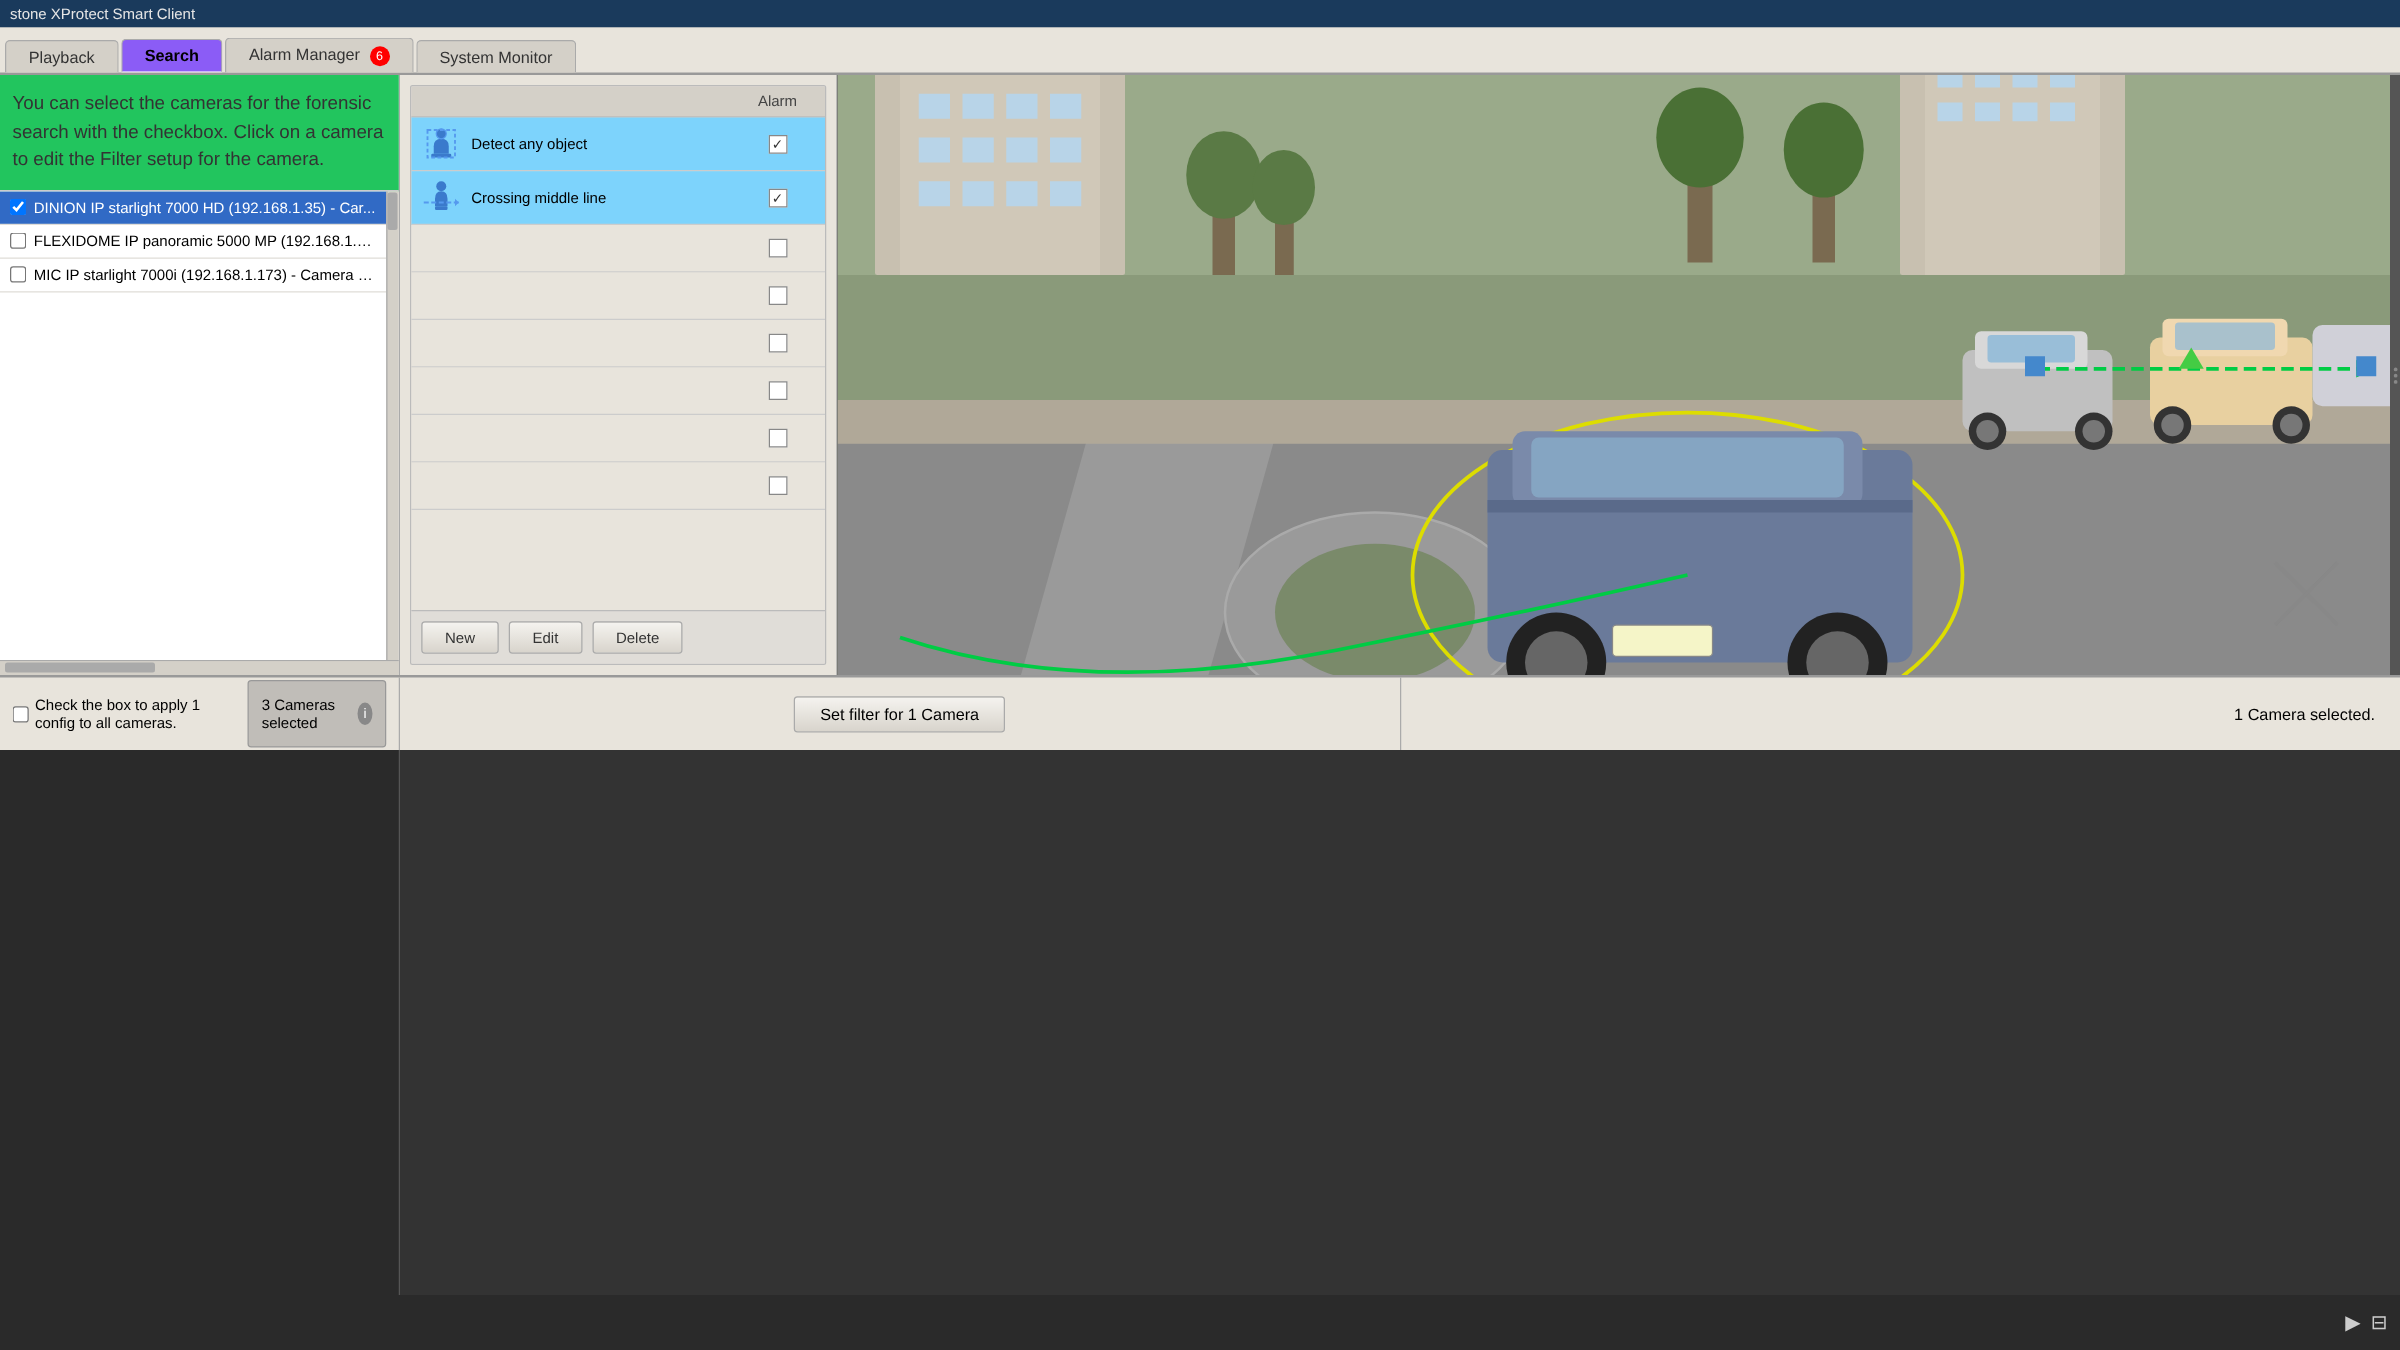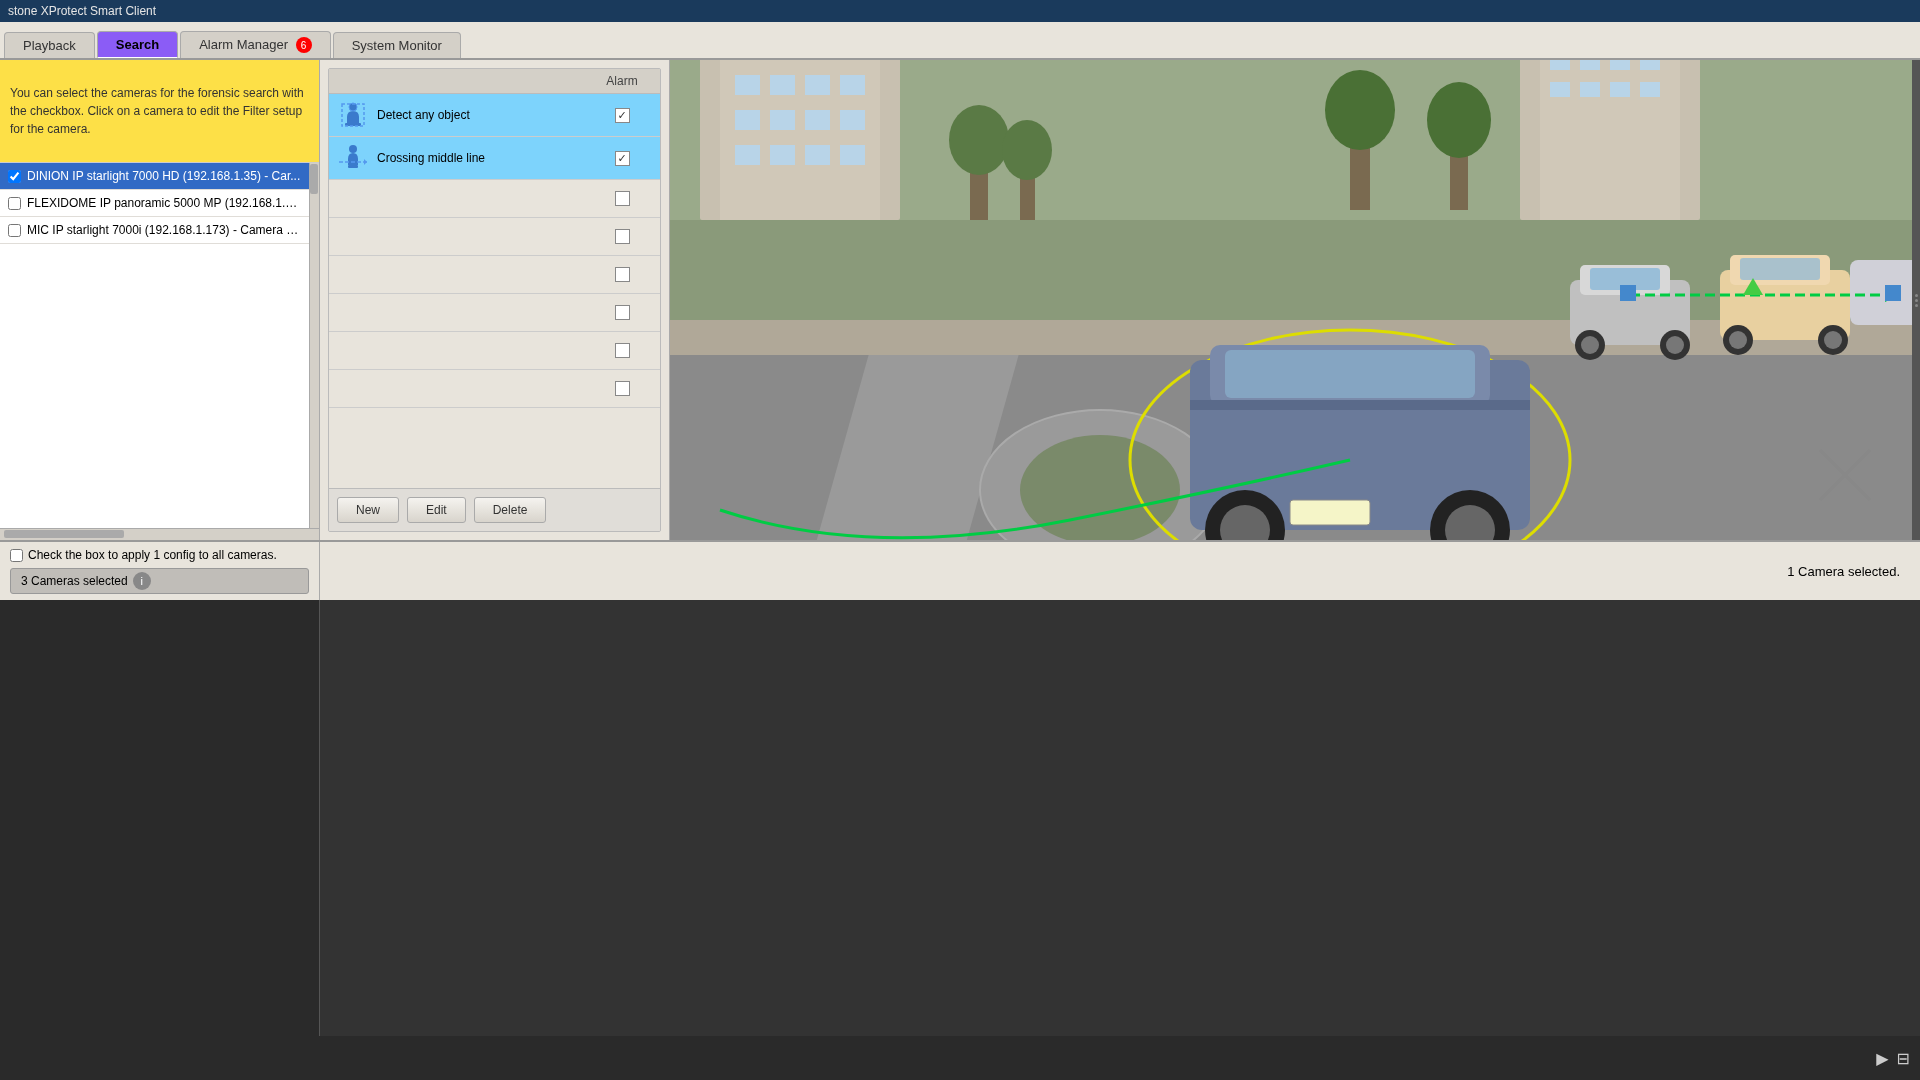--- a/index.html
+++ b/index.html
@@ -61,24 +61,24 @@
     }
     .left-panel {
       width: 320px;
       background: #f0ede8;
       border-right: 1px solid #aaa;
       display: flex;
       flex-direction: column;
       flex-shrink: 0;
     }
     .instruction-text {
-      padding: 24px 10px;
-      font-size: 12px;
+      padding: 12px 10px;
+      font-size: 15px;
       color: #333;
-      background: #fde047;
+      background: #22c55e;
       border-bottom: 1px solid #ccc;
       line-height: 1.5;
     }
     .camera-list {
       flex: 1;
       overflow-y: auto;
       background: #fff;
     }
     .camera-item {
       display: flex;
@@ -345,21 +345,21 @@
     }
     .bottom-status-bar {
       background: #e8e4dc;
       border-top: 2px solid #999;
       height: 60px;
       display: flex;
     }
     .bottom-left-section {
       width: 320px;
       display: flex;
-      flex-direction: column;
+      flex-direction: row;
       justify-content: center;
       padding: 2px 10px;
       border-right: 1px solid #aaa;
       gap: 6px;
     }
     .bottom-middle-section {
       flex: 1;
       display: flex;
       align-items: center;
       justify-content: center;
@@ -639,20 +639,23 @@
     <div class="bottom-left-section">
       <div class="apply-config-label">
         <input type="checkbox" style="">
         <span>Check the box to apply 1 config to all cameras.</span>
       </div>
       <div class="cameras-selected-badge">
         <span>3 Cameras selected</span>
         <div class="info-icon">i</div>
       </div>
     </div>
+    <div class="bottom-middle-section">
+      <button class="set-filter-btn">Set filter for 1 Camera</button>
+    </div>
     <div class="bottom-right-section">
       <span>1 Camera selected.</span>
     </div>
   </div>
 
   <div class="timeline-area" style="display:flex; flex-direction:column; background:#2a2a2a;">
     <div style="flex:1; background:#333; display:flex; align-items:stretch;">
       <div style="width:320px; background:#2a2a2a; border-right:1px solid #555;"></div>
       <div style="flex:1; background:#333; position:relative;">
         

